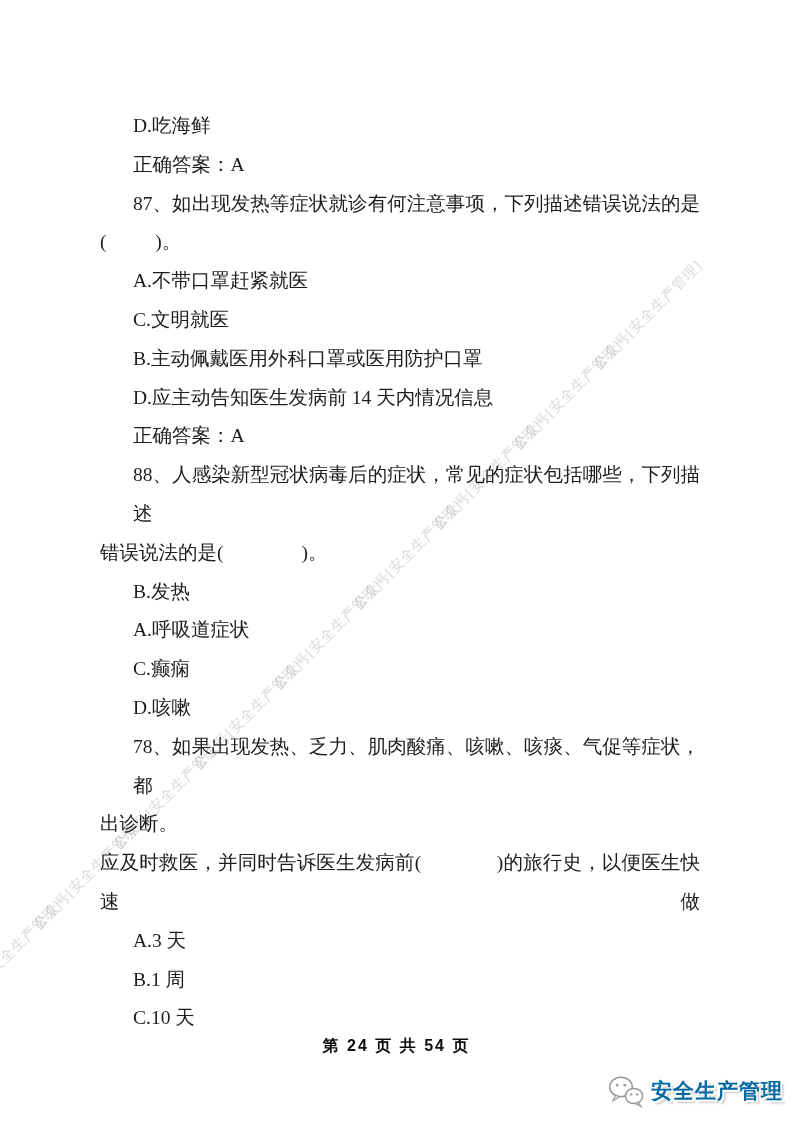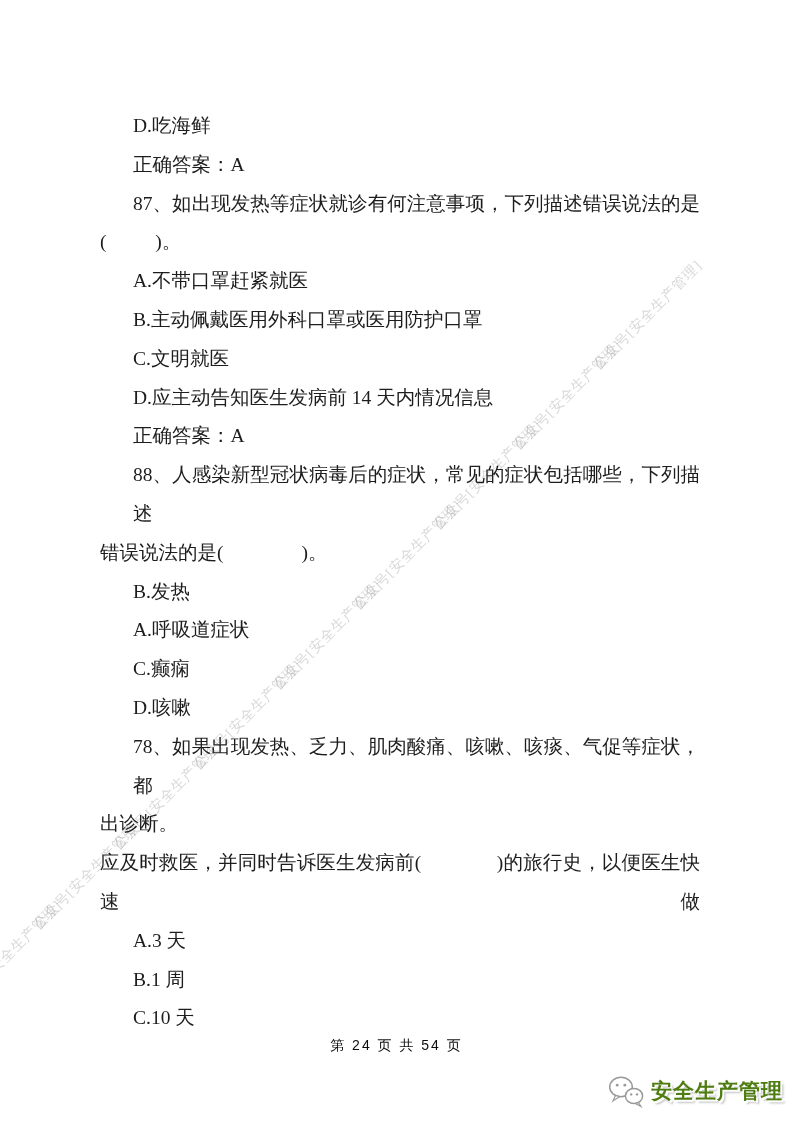--- a/index.html
+++ b/index.html
@@ -34,39 +34,39 @@
   }
   .line.ind{padding-left:33px;}
   .line.just{text-align:justify;text-align-last:justify;font-family:Liberation Serif, serif;}
   
   .footer{
     position:absolute;left:0;right:0;top:1036px;
     text-align:center;
   }
   .pageno{
     font-family:"Liberation Sans","DejaVu Sans",sans-serif;
-    font-weight:normal;
-    font-size:14px;
+    font-weight:bold;
+    font-size:16px;
     color:#0d0d0d;
     letter-spacing:2px;
   }
   
   .brand{
     position:absolute;
     right:10px;top:1072px;
     display:flex;align-items:center;gap:7px;
     height:38px;
   }
   .brand-icon{display:inline-flex;align-items:center;}
   .brand-label{
     font-family:"Liberation Sans","DejaVu Sans",sans-serif;
     font-weight:bold;
     font-size:21px;
     letter-spacing:1px;
-    color:#4d7c0f;
+    color:#0369a1;
     text-shadow:2px 2px 0 rgba(255,255,255,0.95), 3px 3px 2px rgba(125,125,125,0.55);
   }
 </style>
 </head>
 <body>
 
 <div class="page">
 
   <div class="watermark-layer" id="wm-layer">
       <div class="wm" style="left: 575px; top: 306px; color: rgb(150, 150, 150); opacity: 0.38; transform: rotate(-45deg);">公众号[安全生产管理]</div>
@@ -79,22 +79,22 @@
       <div class="wm" style="left: 15px; top: 866px; color: rgb(150, 150, 150); opacity: 0.38; transform: rotate(-45deg);">公众号[安全生产管理]</div>
       <div class="wm" style="left: -65px; top: 946px; color: rgb(150, 150, 150); opacity: 0.38; transform: rotate(-45deg);">公众号[安全生产管理]</div>
     </div>
 
   <main class="content" id="content">
       <div class="line ind">D.吃海鲜</div>
       <div class="line ind">正确答案：A</div>
       <div class="line ind just">87、如出现发热等症状就诊有何注意事项，下列描述错误说法的是</div>
       <div class="line">(          )。</div>
       <div class="line ind">A.不带口罩赶紧就医</div>
+      <div class="line ind">C.文明就医</div>
       <div class="line ind">B.主动佩戴医用外科口罩或医用防护口罩</div>
-      <div class="line ind">C.文明就医</div>
       <div class="line ind">D.应主动告知医生发病前 14 天内情况信息</div>
       <div class="line ind">正确答案：A</div>
       <div class="line ind just">88、人感染新型冠状病毒后的症状，常见的症状包括哪些，下列描述</div>
       <div class="line">错误说法的是(                )。</div>
       <div class="line ind">B.发热</div>
       <div class="line ind">A.呼吸道症状</div>
       <div class="line ind">C.癫痫</div>
       <div class="line ind">D.咳嗽</div>
       <div class="line ind just">78、如果出现发热、乏力、肌肉酸痛、咳嗽、咳痰、气促等症状，都</div>
       <div class="line">出诊断。</div>

